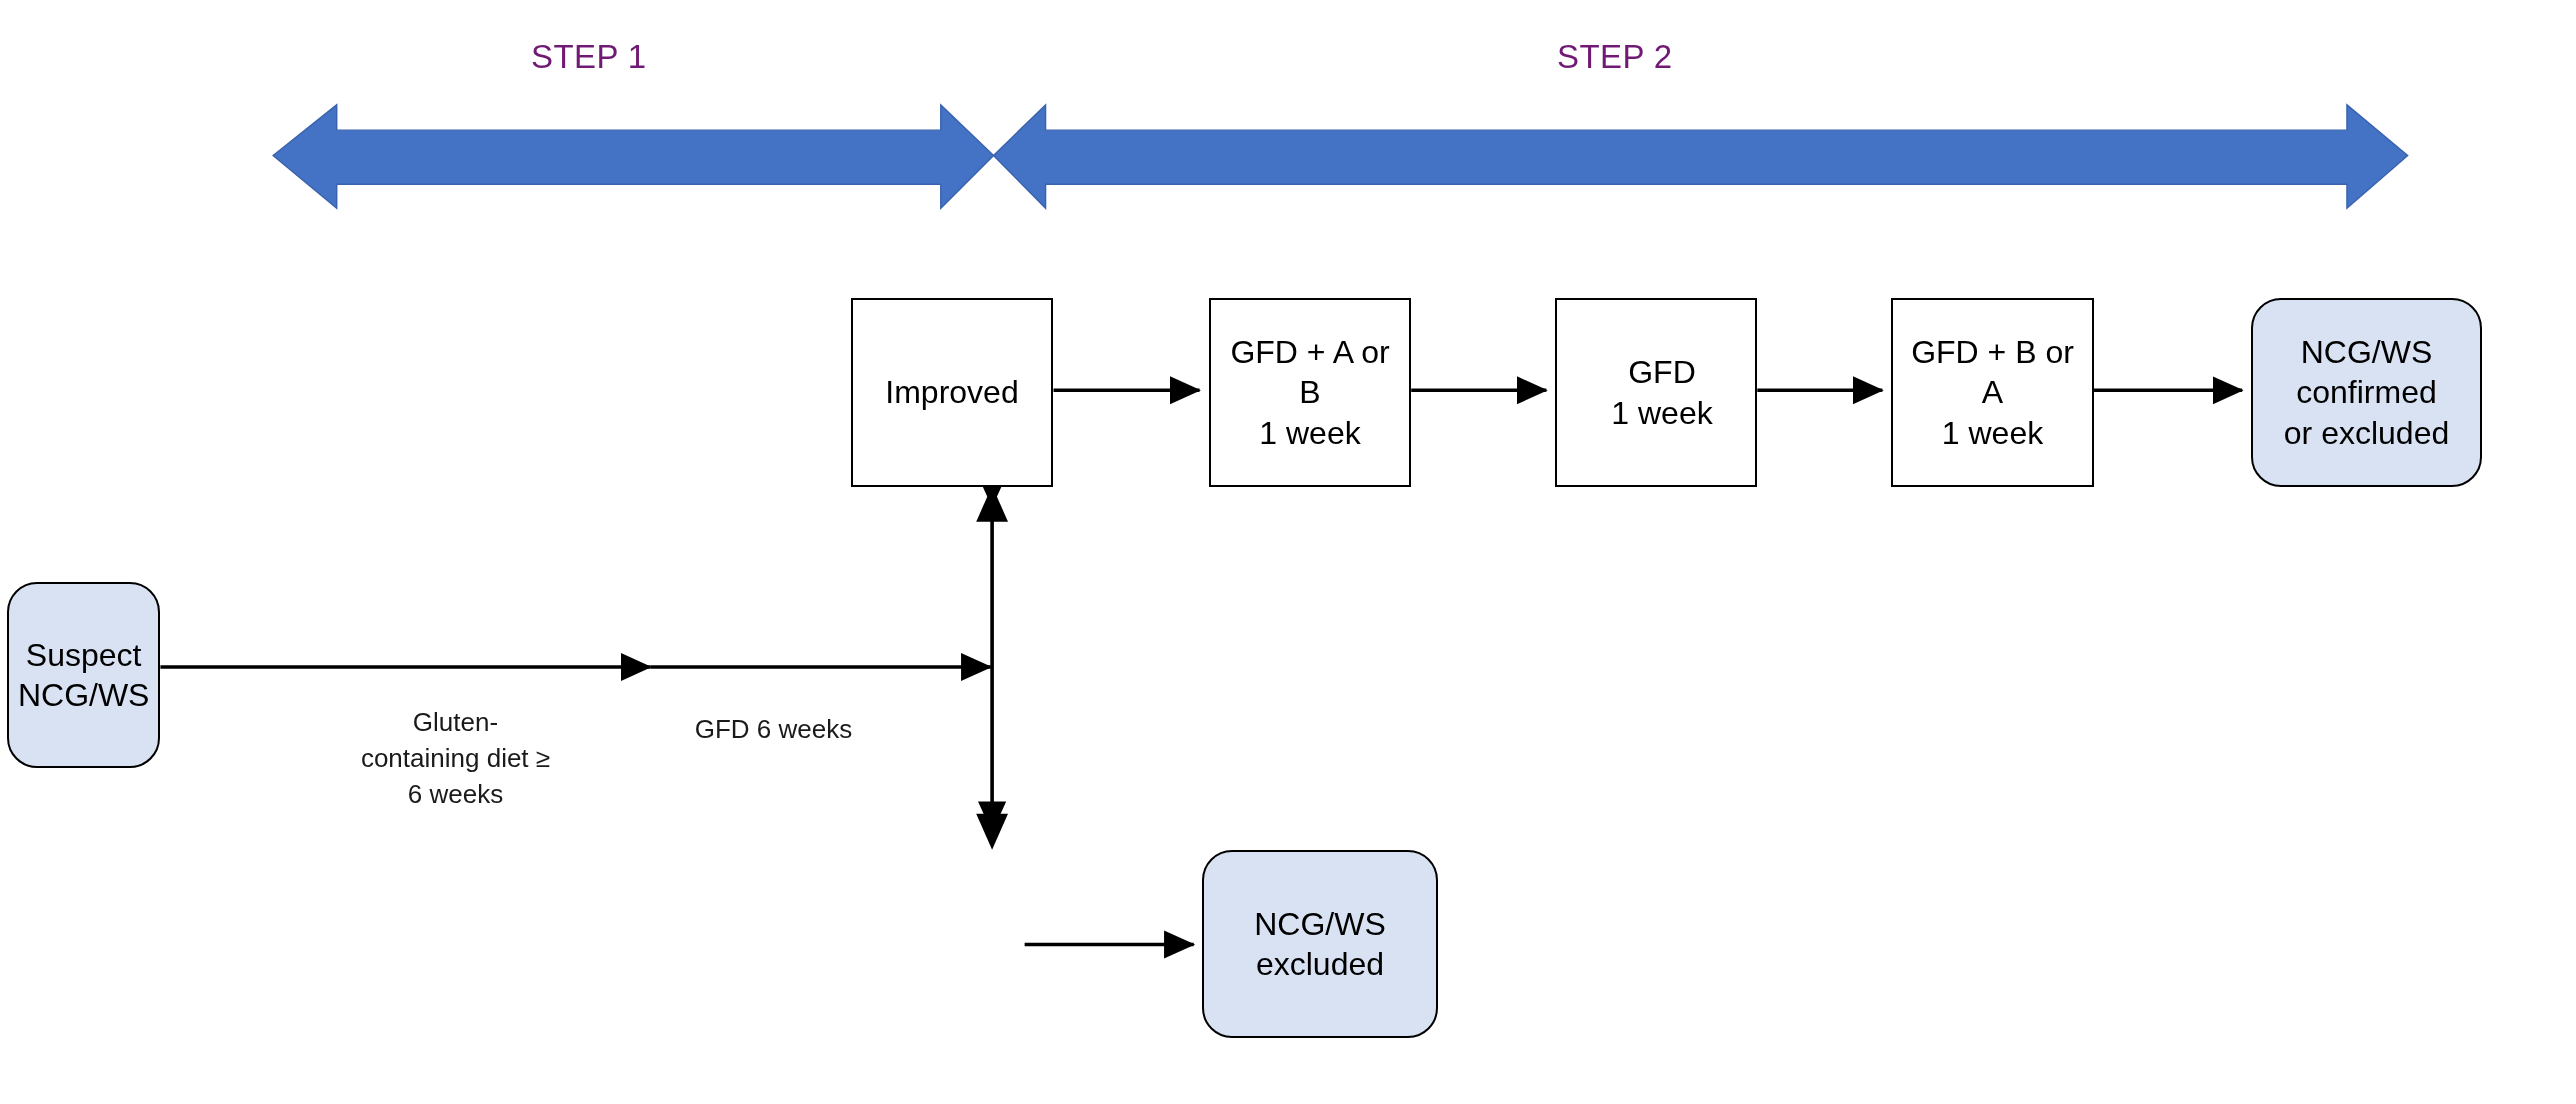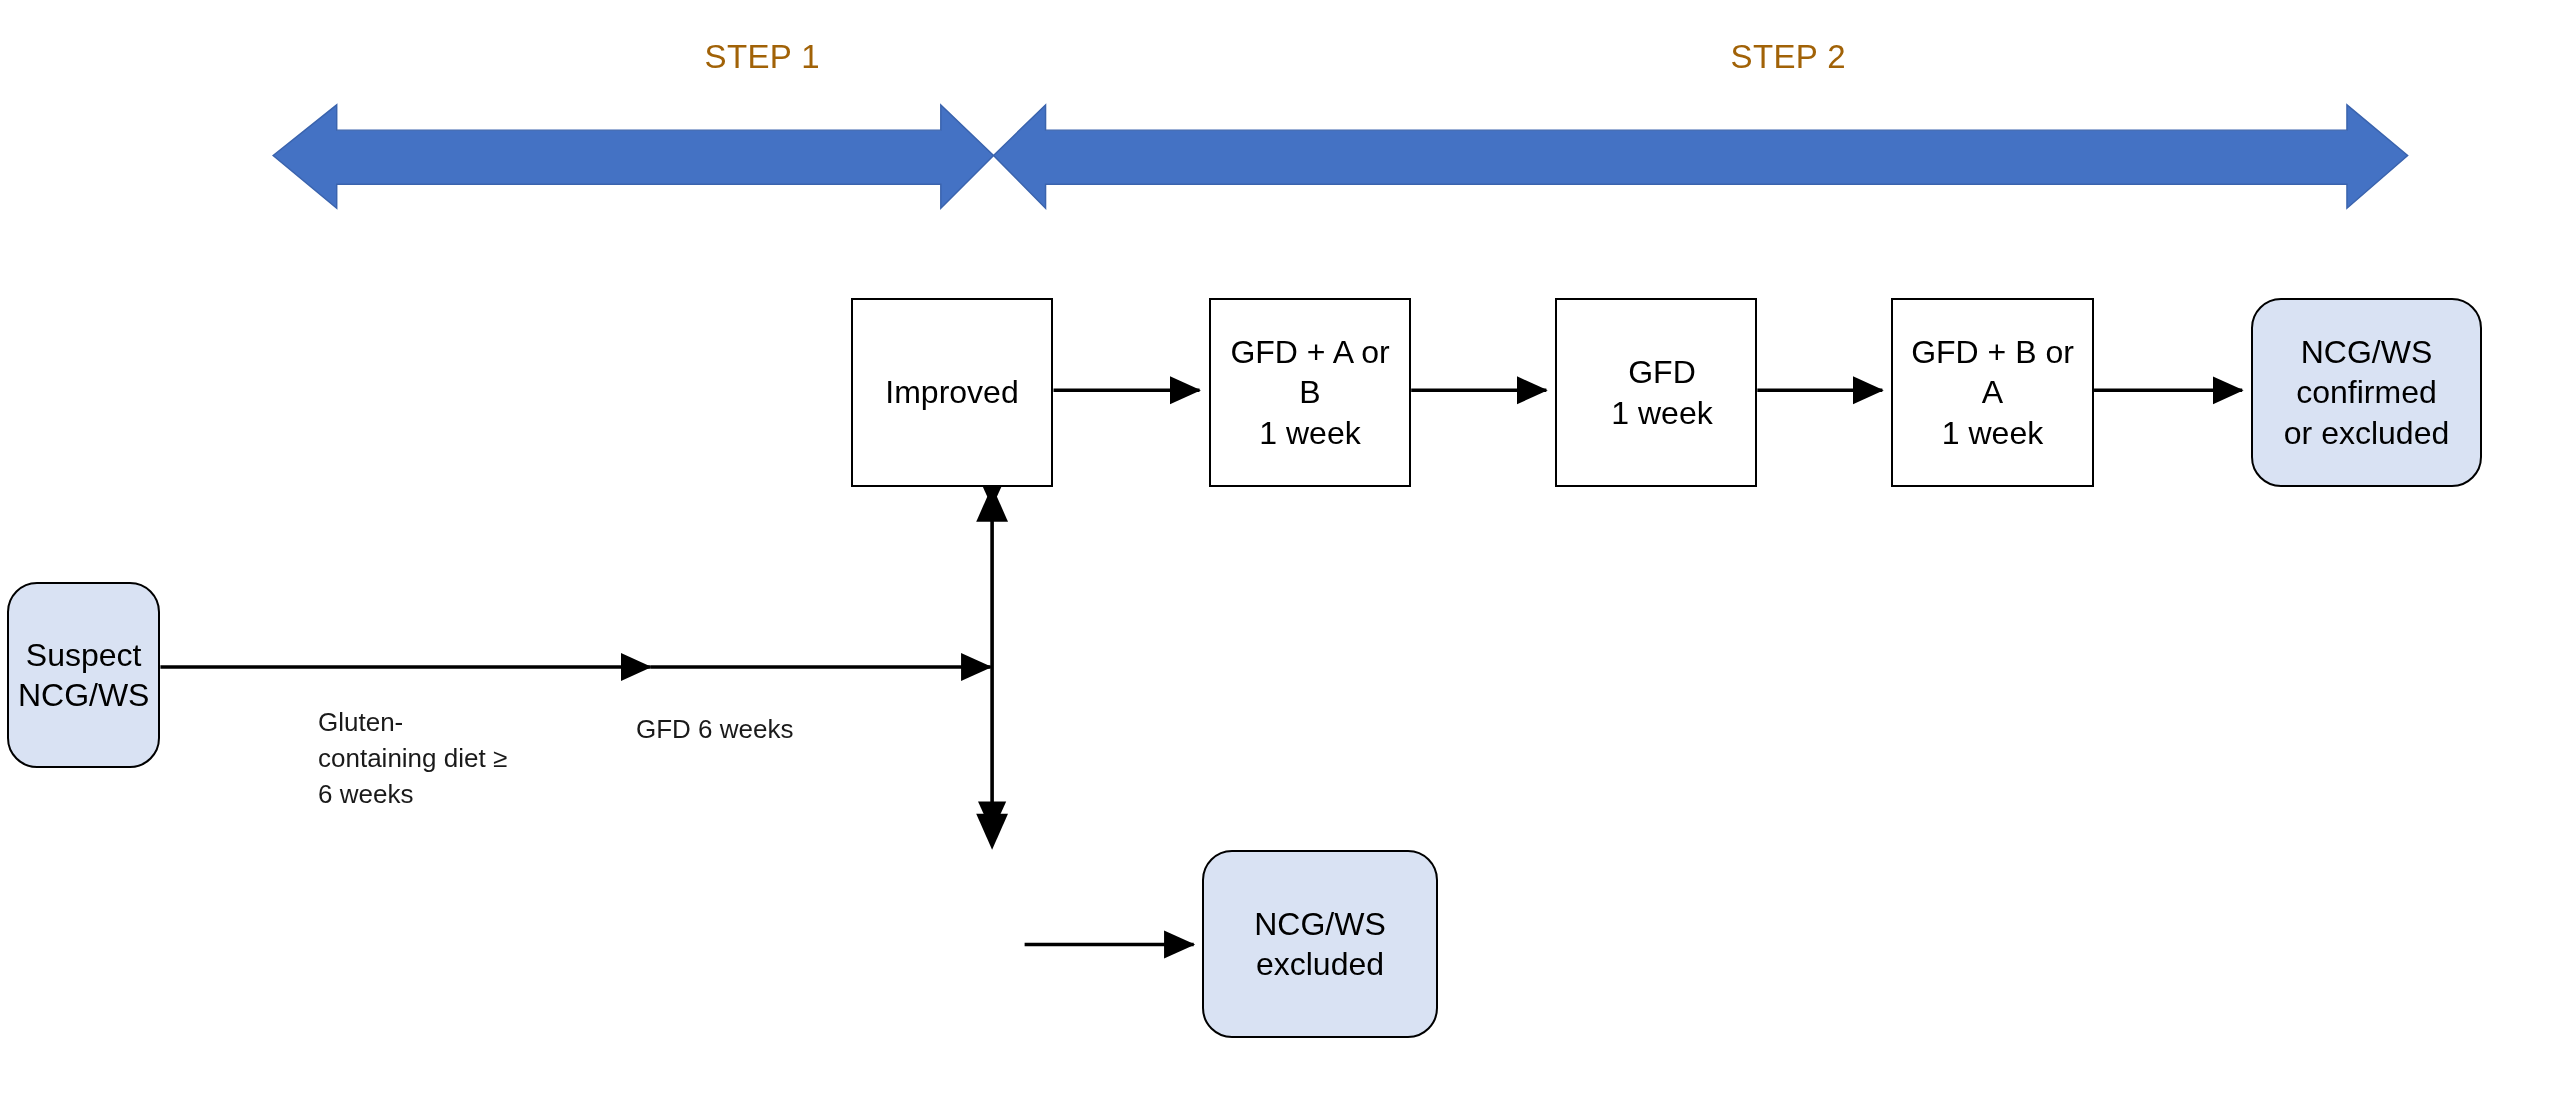--- a/index.html
+++ b/index.html
@@ -2,32 +2,32 @@
 <html style="font-size:11.6px"><head>
 <meta charset="utf-8">
 <style>
   html,body{margin:0;padding:0;background:#ffffff;}
   body{width:2576px;height:1105px;position:relative;overflow:hidden;
        font-family:"Liberation Sans","DejaVu Sans",sans-serif;color:#000;}
   #canvas{position:absolute;left:0;top:0;width:2576px;height:1105px;}
   .abs{position:absolute;}
 
   
-  .step-label{font-size:33px;color:#a16207;text-align:right;white-space:nowrap;
+  .step-label{font-size:33px;color:#701a75;text-align:left;white-space:nowrap;
               letter-spacing:0.4px;line-height:1;}
 
   
   .node{box-sizing:border-box;border:2.2px solid #000;background:#ffffff;
         display:flex;align-items:center;justify-content:center;text-align:center;
         font-size:32px;line-height:1.26;color:#000;}
   .node.blue{background:#d9e2f3;border-radius:30px;}
   .node .txt{display:block;padding:0 5.8px;}
 
   
-  .edge-label{font-size:26px;line-height:1.38;color:#1a1a1a;
+  .edge-label{font-size:26px;line-height:1.38;text-align:center;color:#1a1a1a;
               white-space:pre-line;}
 
   svg{position:absolute;left:0;top:0;width:2576px;height:1105px;overflow:visible;}
 </style>
 </head>
 <body>
 
 <div id="canvas">
 
   <svg aria-hidden="true" viewBox="0 0 3565 1529" width="2576" height="1105">

